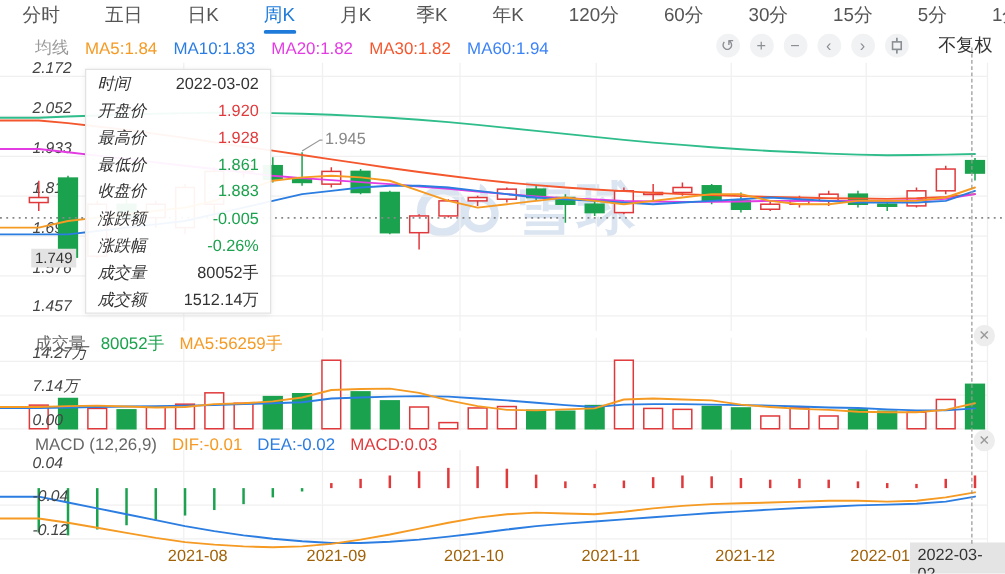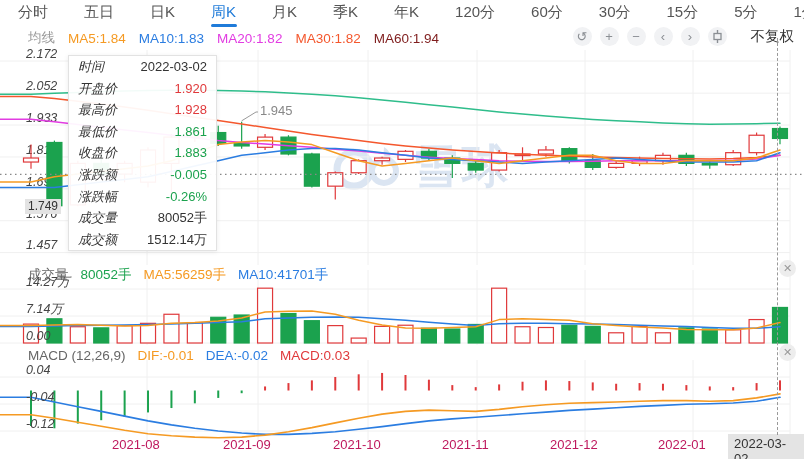--- a/index.html
+++ b/index.html
@@ -32,21 +32,21 @@
   
   .tooltip{position:absolute;left:68px;top:55px;width:147px;z-index:10;
           background:rgba(255,255,255,0.94);border:1px solid #e2e2e2;box-shadow:0 1px 5px rgba(0,0,0,0.08);
           font-size:13px;}
   .tt-row{display:flex;justify-content:space-between;line-height:21.6px;padding:0 9px;}
   .tt-label{color:#333;font-style:italic;}
   
   .pane-header{position:absolute;left:0;display:flex;gap:12px;align-items:center;
           padding-left:28px;font-size:13.5px;color:#666;white-space:nowrap;z-index:2;}
   
-  .x-label{position:absolute;top:437px;width:70px;text-align:left;font-size:13px;color:#be185d;}
+  .x-label{position:absolute;top:437px;width:70px;text-align:right;font-size:13px;color:#a16207;}
   .x-cur{position:absolute;top:434px;left:728px;background:#e4e4e4;color:#333;font-size:13px;
           padding:2px 6px;z-index:3;}
   
   .crosshair{position:absolute;left:777px;top:38px;height:397px;width:0;border-left:1px dashed #999;z-index:4;}
   .close-btn{position:absolute;width:17px;height:17px;border-radius:50%;background:#ededed;color:#999;
           display:flex;align-items:center;justify-content:center;font-size:11px;cursor:pointer;z-index:5;}
 </style>
 </head>
 <body>
 
@@ -71,21 +71,21 @@
       <span class="tab-link">全屏显示</span>
     </span>
   </div>
 
   <div class="ma-row">
     <span>均线</span>
     <span style="color:#f59a23">MA5:1.84</span>
     <span style="color:#2b7de1">MA10:1.83</span>
     <span style="color:#e23ce2">MA20:1.82</span>
     <span style="color:#f4572d">MA30:1.82</span>
-    <span style="color:#7f1d1d">MA60:1.94</span>
+    <span style="color:#3b82f6">MA60:1.94</span>
   </div>
 
   <div class="toolbar">
     <span class="tool-btn">↺</span>
     <span class="tool-btn">+</span>
     <span class="tool-btn">−</span>
     <span class="tool-btn">‹</span>
     <span class="tool-btn">›</span>
     <span class="tool-btn">
       <svg width="9" height="13" viewBox="0 0 9 13">
@@ -240,21 +240,20 @@
     <div class="tt-row">
         <span class="tt-label">成交额</span>
         <span style="color:#333333">1512.14万</span>
       </div>
   </div>
 
   <div class="pane-header" style="top:266px">
     <span>成交量</span>
     <span style="color:#1ba24e">80052手</span>
     <span style="color:#f59a23">MA5:56259手</span>
-    <span style="color:#2b7de1">MA10:41701手</span>
   </div>
   <svg id="vol-svg" class="pane-svg" style="top:270px;z-index:1" width="804" height="75">
       <line x1="147" y1="0" x2="147" y2="75" stroke="#f0f0f0" stroke-width="1"></line>
       <line x1="258" y1="0" x2="258" y2="75" stroke="#f0f0f0" stroke-width="1"></line>
       <line x1="368" y1="0" x2="368" y2="75" stroke="#f0f0f0" stroke-width="1"></line>
       <line x1="477" y1="0" x2="477" y2="75" stroke="#f0f0f0" stroke-width="1"></line>
       <line x1="585" y1="0" x2="585" y2="75" stroke="#f0f0f0" stroke-width="1"></line>
       <line x1="693" y1="0" x2="693" y2="75" stroke="#f0f0f0" stroke-width="1"></line>
       <line x1="790" y1="0" x2="790" y2="75" stroke="#f0f0f0" stroke-width="1"></line>
       <line x1="0" y1="19" x2="790" y2="19" stroke="#f0f0f0"></line>

